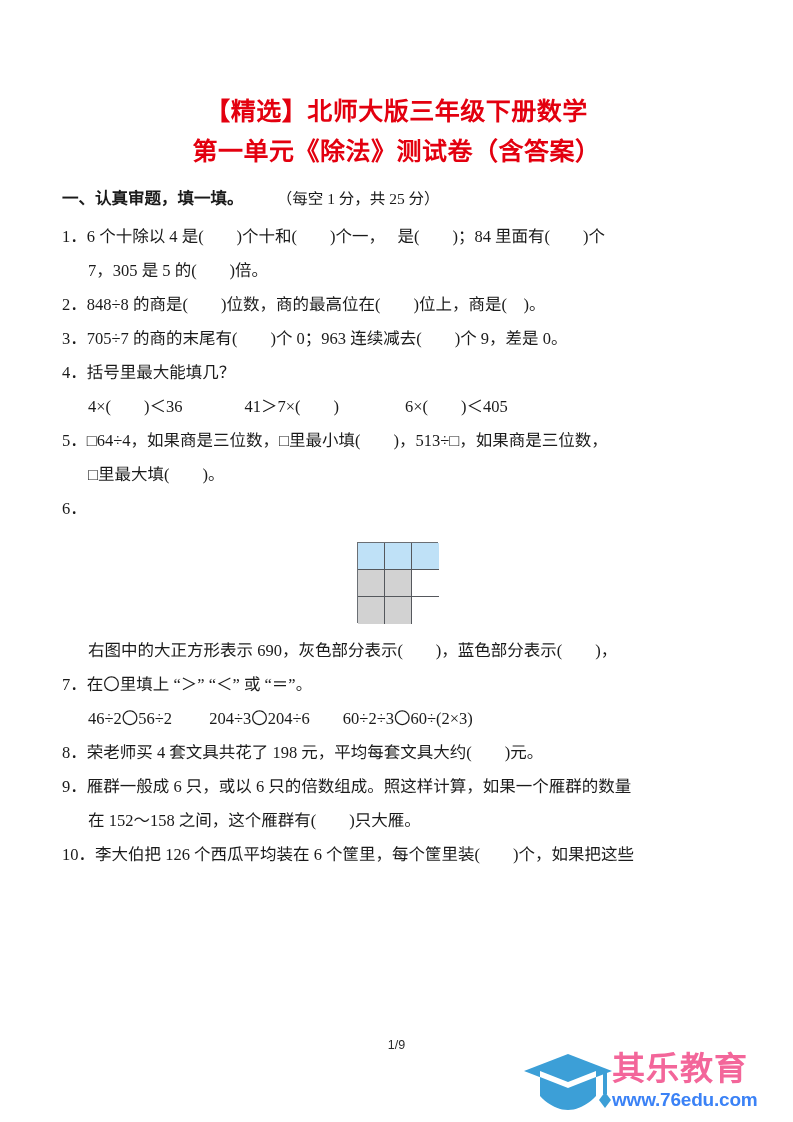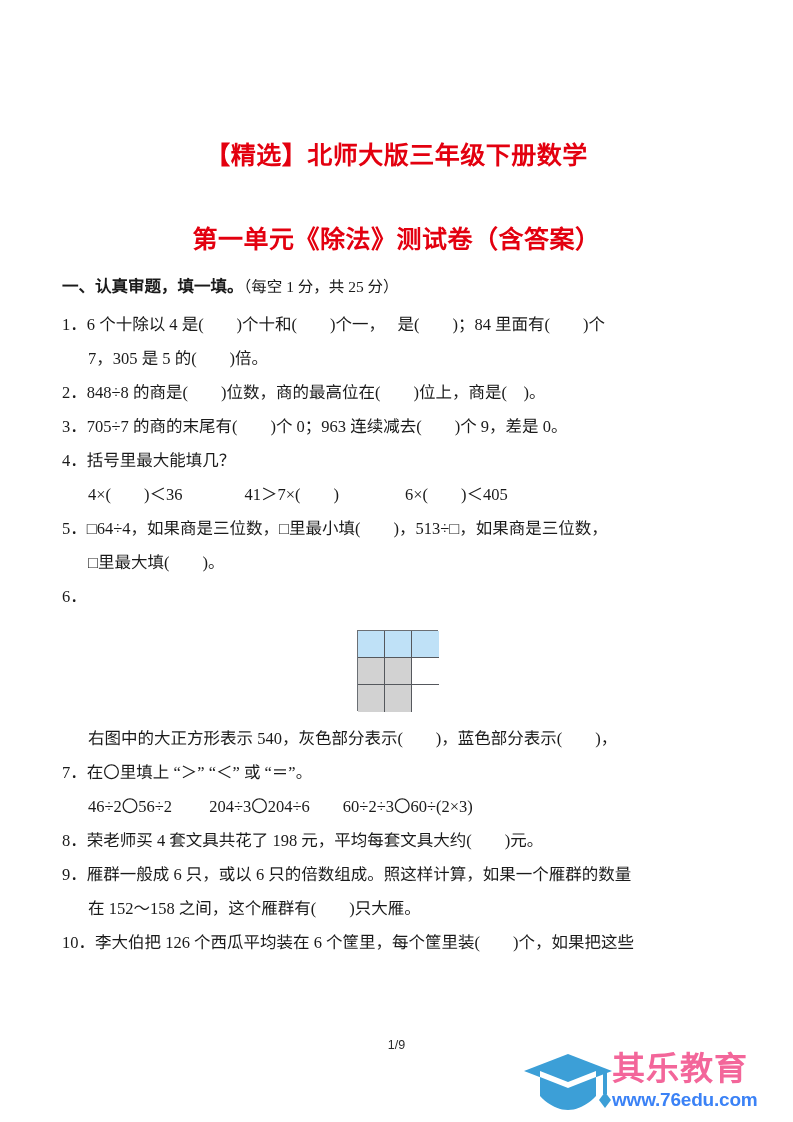--- a/index.html
+++ b/index.html
@@ -30,39 +30,39 @@
     text-align: center;
   }
   .title-line {
     color: #e3000f;
     font-weight: bold;
     font-size: 25px;
     line-height: 40px;
     letter-spacing: 0.5px;
     font-family: "Liberation Serif", "DejaVu Serif", serif;
     white-space: nowrap;
-    margin-top: 44px;
   }
 
   
   .body-area {
     padding: 0 52px 0 62px;
     margin-top: 12px;
   }
 
   .section-head {
     font-size: 16.5px;
     line-height: 30px;
     font-weight: bold;
     margin-bottom: 6px;
     white-space: nowrap;
   }
   .section-head .sh-score {
     font-weight: normal;
     font-size: 15.5px;
+    margin-left: 41px;
   }
 
   .q {
     display: block;
     font-size: 16.5px;
     line-height: 34px;
     margin: 0;
     padding: 0;
   }
   .q-line {
@@ -207,21 +207,21 @@
           <div class="cell c3 blue"></div>
           <div class="cell c4 gray"></div>
           <div class="cell c5 gray"></div>
           <div class="cell c6 white"></div>
           <div class="cell c7 gray"></div>
           <div class="cell c8 gray"></div>
           <div class="cell c9 white"></div>
         </div>
       </div>
 
-      <span class="q-line indent">右图中的大正方形表示 540，灰色部分表示(        )，蓝色部分表示(        )，</span>
+      <span class="q-line indent">右图中的大正方形表示 690，灰色部分表示(        )，蓝色部分表示(        )，</span>
     </div>
 
     <div class="q">
       <span class="q-line">7．在〇里填上 “＞” “＜” 或 “＝”。</span>
       <span class="q-line indent">46÷2〇56÷2         204÷3〇204÷6        60÷2÷3〇60÷(2×3)</span>
     </div>
 
     <div class="q">
       <span class="q-line">8．荣老师买 4 套文具共花了 198 元，平均每套文具大约(        )元。</span>
     </div>

